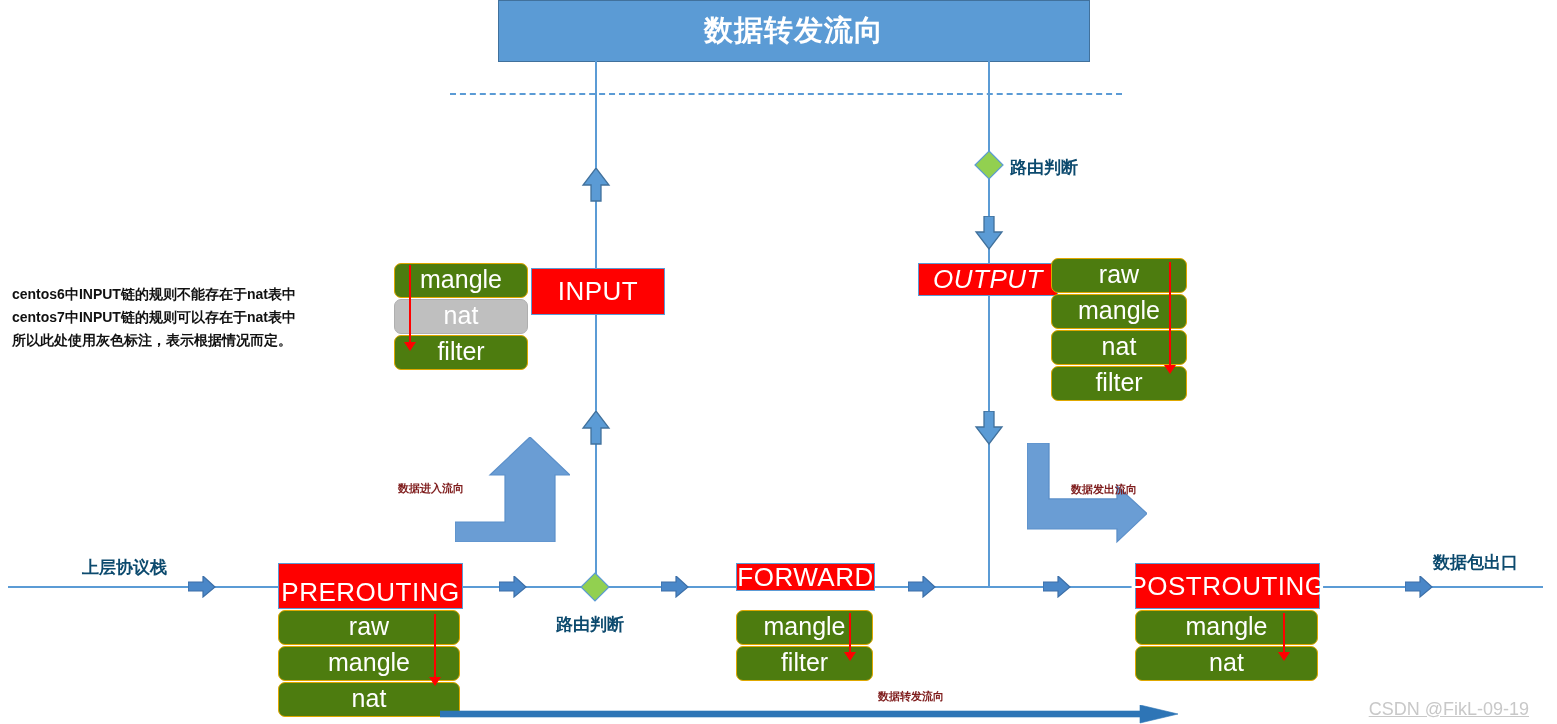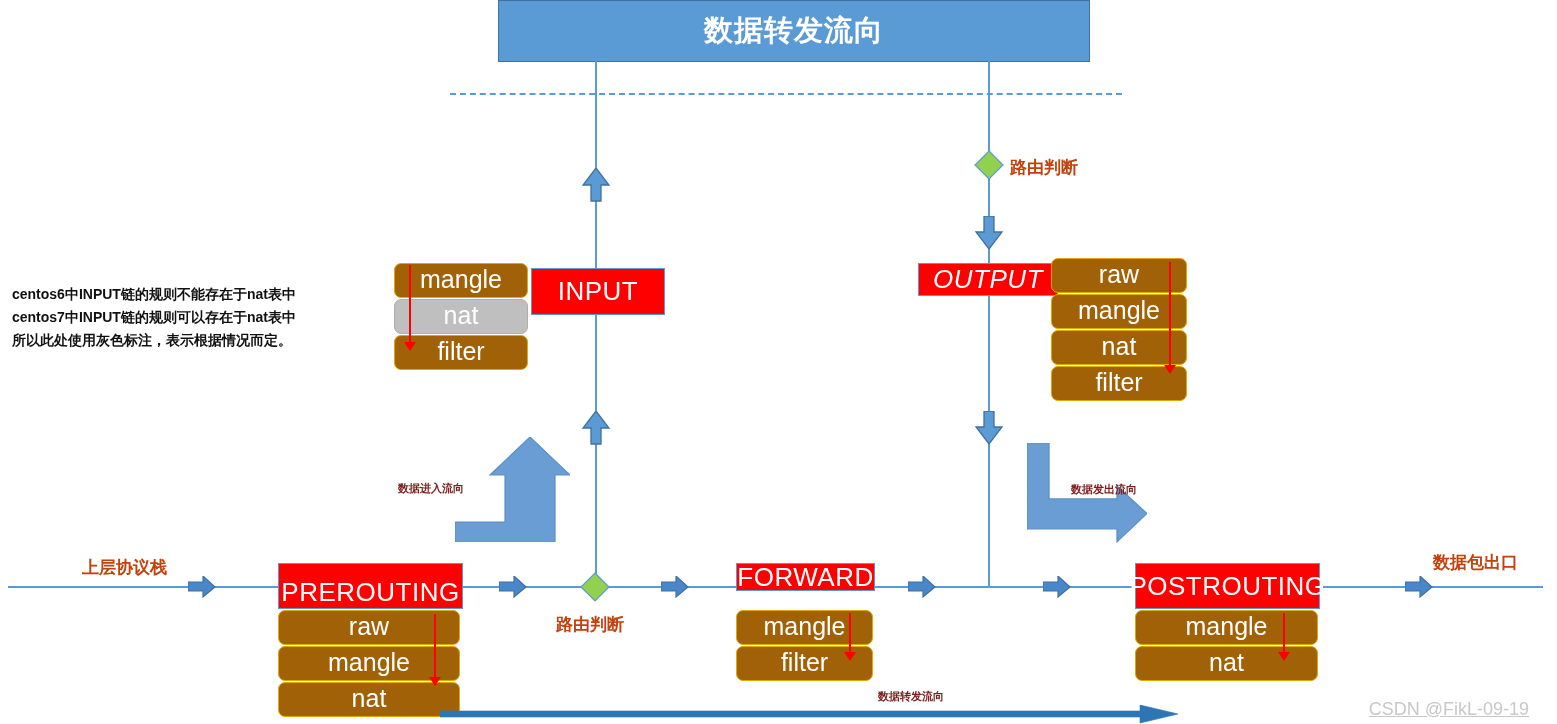--- a/index.html
+++ b/index.html
@@ -63,21 +63,21 @@
 
   
   .tables {
     display: flex;
     flex-direction: column;
     gap: 1px;
     position: absolute;
   }
   .tbl {
     position: relative;
-    background: #a16207;
+    background: #4d7c0f;
     border: 1px solid #E0A800;
     border-radius: 7px;
     color: #ffffff;
     font-size: 25px;
     line-height: 1;
     text-align: center;
     padding: 3px 6px 5px 6px;
     white-space: nowrap;
   }
   .tbl.gray {
@@ -113,21 +113,21 @@
 
   
   .elbow { position: absolute; }
   .elbow svg { display: block; }
 
   
   .cn-label {
     position: absolute;
     font-size: 17px;
     font-weight: bold;
-    color: #c2410c;
+    color: #0c4a6e;
     white-space: nowrap;
   }
   .blue-label {
     position: absolute;
     font-size: 11px;
     font-weight: bold;
     color: #7f1d1d;
     white-space: nowrap;
   }
   #annotation {

